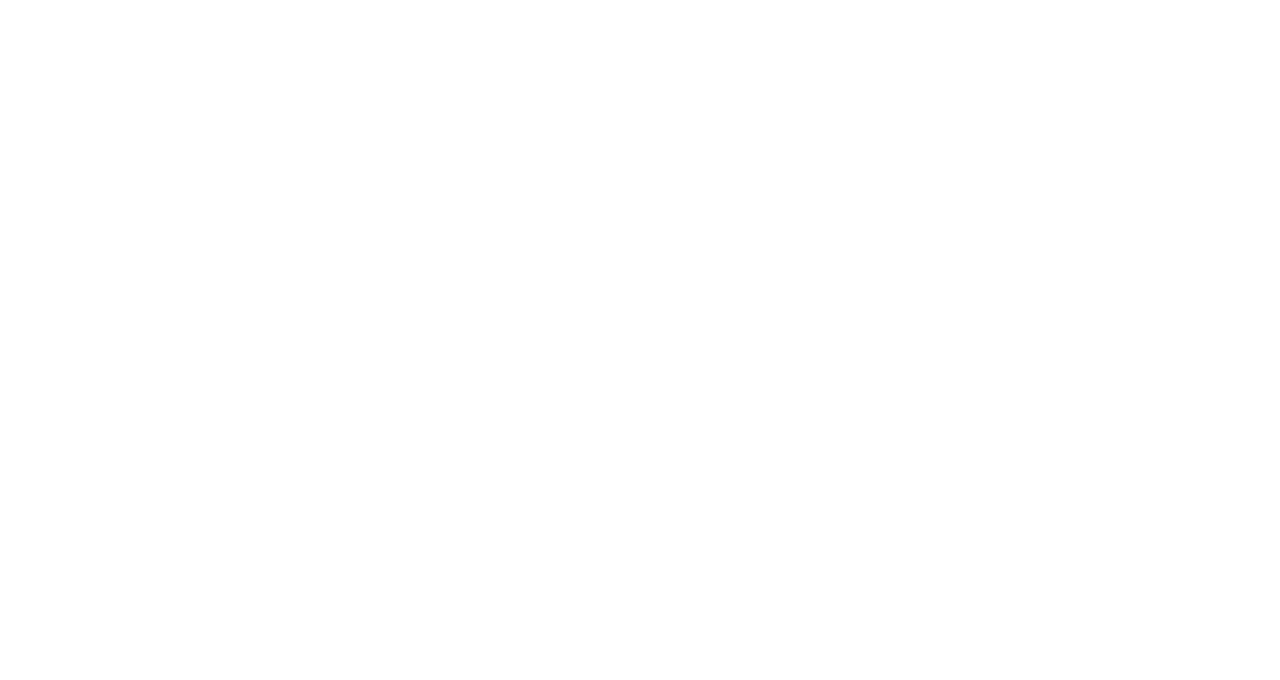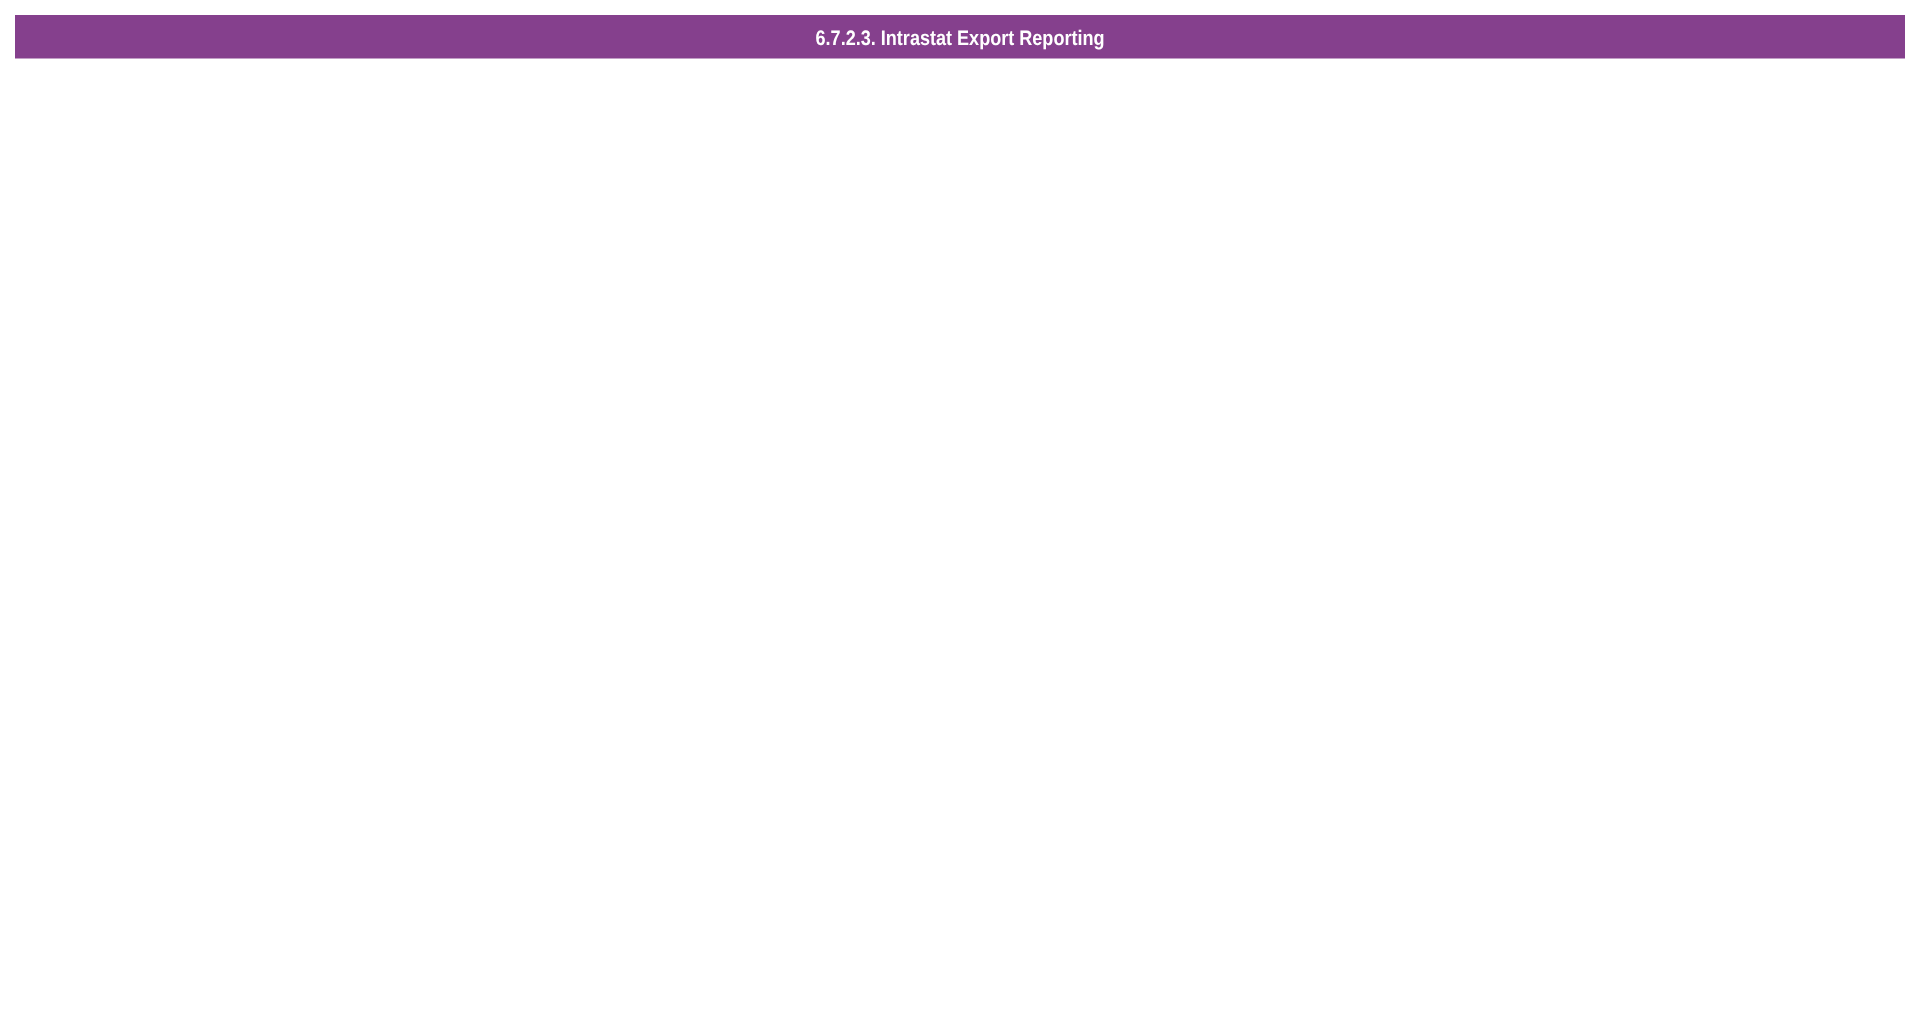--- a/index.html
+++ b/index.html
@@ -9,17 +9,14 @@
   .hdr{position:absolute;left:10px;top:10px;width:1260px;height:29px;background:#85408d;
        display:flex;align-items:center;justify-content:center;}
   .hdr span{color:#ffffff;font-family:"Liberation Sans",sans-serif;font-weight:bold;font-size:14px;
        display:inline-block;transform:scaleX(0.86);white-space:nowrap;}
   svg#diagram{position:absolute;left:0;top:0;width:1280px;height:680px;}
 </style>
 </head>
 <body>
 
 <div id="stage">
-  <div class="hdr">
-    <span>6.7.2.3. Intrastat Export Reporting</span>
-  </div>
   <svg id="diagram" viewBox="0 0 1280 680"></svg>
 </div>
 
 </body></html>

